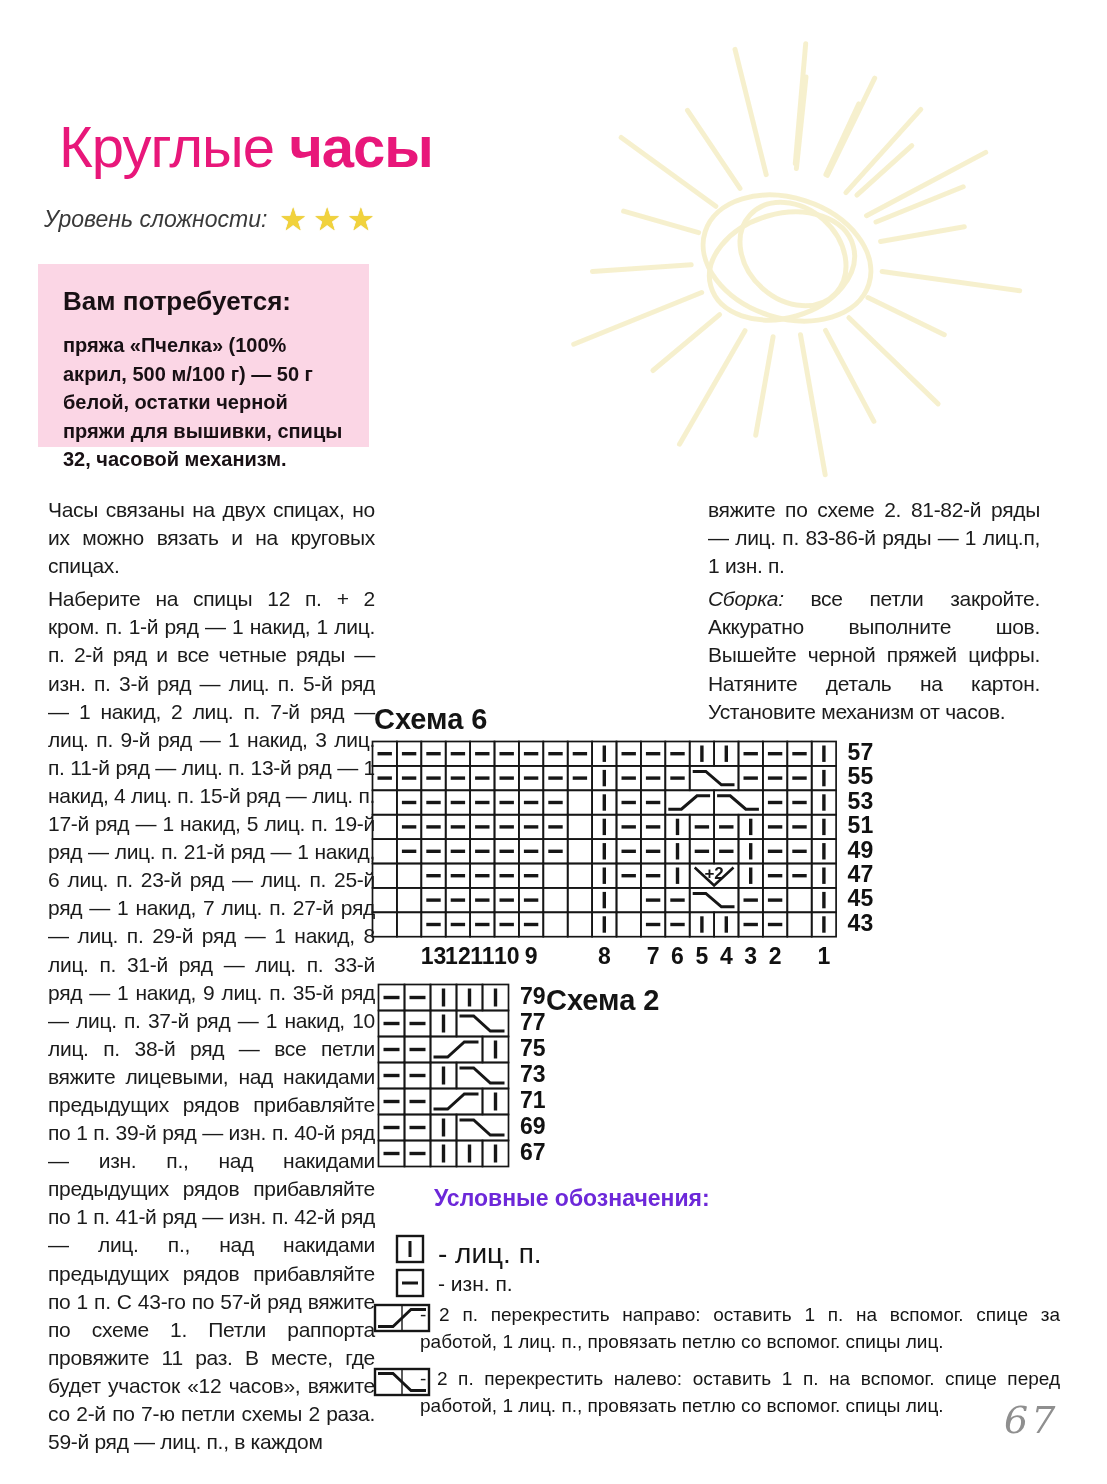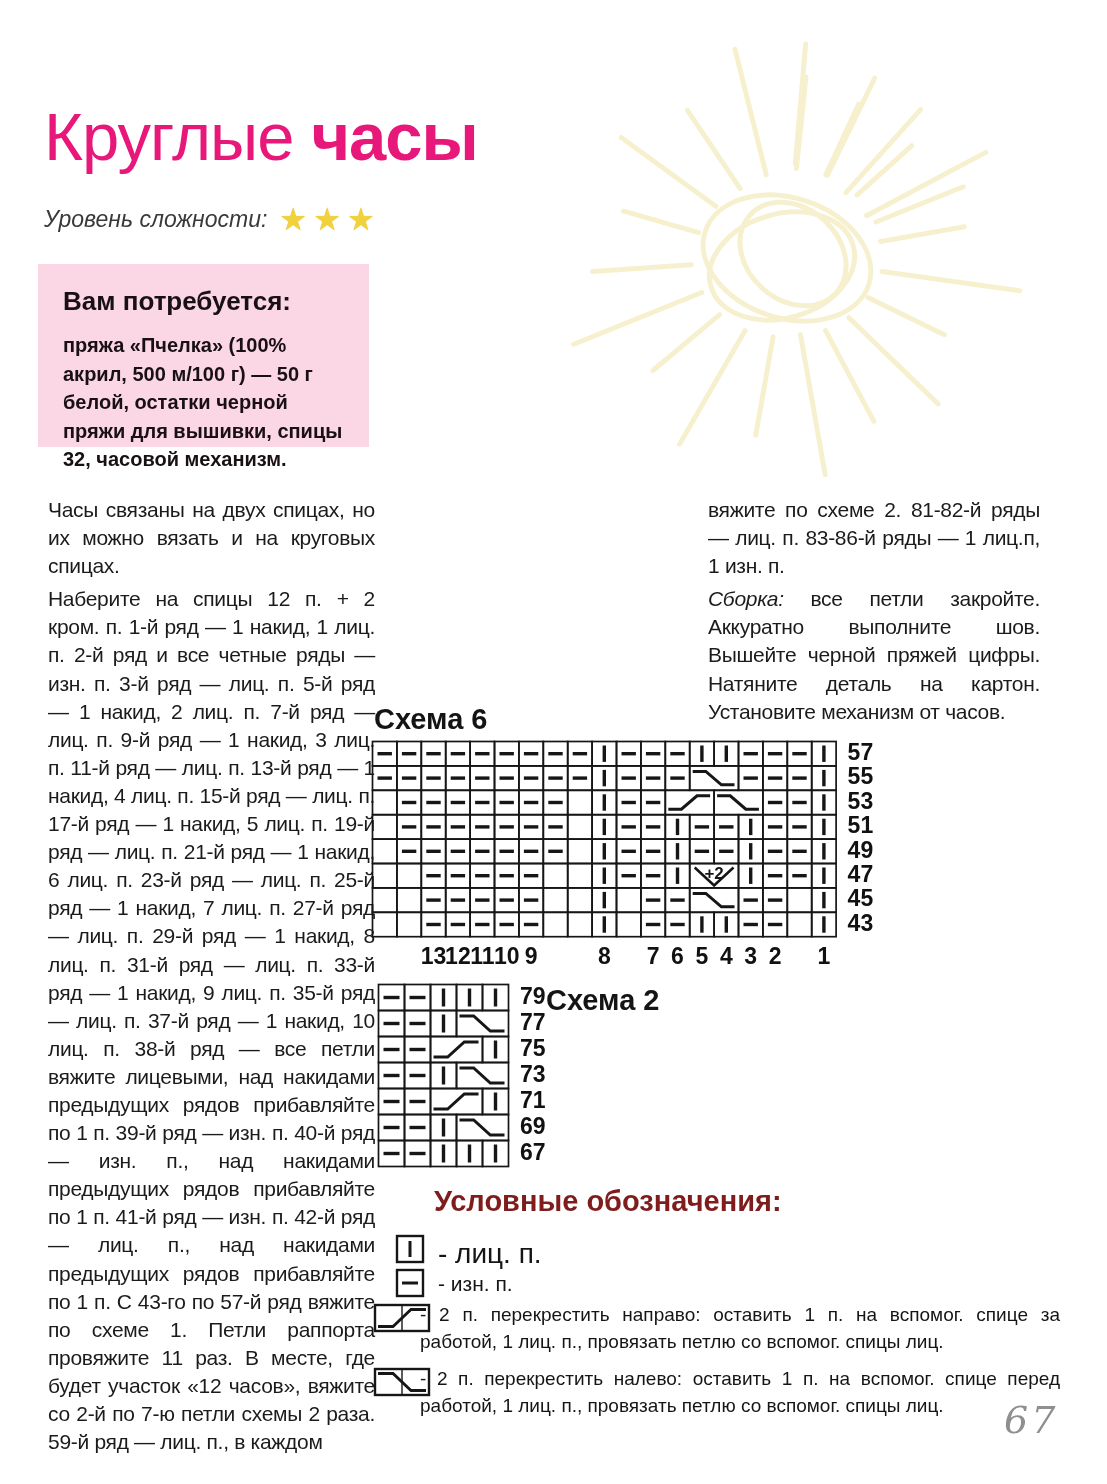--- a/index.html
+++ b/index.html
@@ -8,22 +8,22 @@
     width:1107px;height:1484px;
     margin:0 auto;
     background:var(--paper,#ffffff);
     overflow:hidden;
     font-family:"Liberation Sans","DejaVu Sans",sans-serif;
     color:#1b1b1b;
   }
   .decoration{position:absolute;left:565px;top:40px;opacity:.8;}
   .decoration line,.decoration ellipse{stroke:var(--deco,#f5edc3);stroke-width:5;fill:none;stroke-linecap:round;}
   .title{
-    position:absolute;left:44px;top:102px;margin:0;
-    font-size:67px;line-height:1.05;letter-spacing:-1px;
+    position:absolute;left:44px;top:102px;margin:15px;
+    font-size:58px;line-height:1.05;letter-spacing:-1px;
     color:var(--accent,#e8177a);font-weight:400;white-space:nowrap;
   }
   .title .bold{font-weight:700;}
   .difficulty{position:absolute;left:44px;top:201px;font-size:23px;font-style:italic;color:#3a3a3a;}
   .stars{font-style:normal;font-size:31px;color:var(--star,#f1d23c);letter-spacing:6px;margin-left:12px;vertical-align:-3px;text-shadow:0 0 1px #d9b92e;}
   .materials{
     position:absolute;left:38px;top:264px;width:331px;height:183px;box-sizing:border-box;
     background:var(--boxpink,#fbd6e5);padding:22px 14px 0 25px;
   }
   .materials-heading{font-size:26px;font-weight:700;color:#181014;}
@@ -33,21 +33,21 @@
   .col p:last-child{margin-bottom:0;}
   .col1{left:48px;top:496px;width:327px;}
   .col2{left:374px;top:496px;width:322px;}
   .col3{left:708px;top:496px;width:332px;}
   .assembly-label{font-style:italic;}
   .chart-title{position:absolute;font-size:29px;font-weight:700;color:#141414;margin:0;}
   .chart1-title{left:374px;top:703px;}
   .chart2-title{left:546px;top:984px;}
   .chart1-svg{position:absolute;left:371px;top:740px;}
   .chart2-svg{position:absolute;left:377px;top:983px;}
-  .legend-heading{position:absolute;left:434px;top:1185px;font-size:29px;font-weight:700;color:#7f1d1d;}
+  .legend-heading{position:absolute;left:434px;top:1185px;font-size:23px;font-weight:700;color:#6d28d9;}
   .legend-icon{position:absolute;}
   .li1{left:395px;top:1234px;}
   .li2{left:395px;top:1268px;}
   .li3{left:373px;top:1303px;}
   .li4{left:373px;top:1367px;}
   .legend-text{position:absolute;color:#151515;}
   .lt1{left:438px;top:1238px;font-size:28px;}
   .lt2{left:438px;top:1272px;font-size:21px;}
   .lt3{left:420px;top:1301px;width:640px;font-size:19px;line-height:27px;text-align:justify;}
   .lt4{left:420px;top:1365px;width:640px;font-size:19px;line-height:27px;text-align:justify;}

